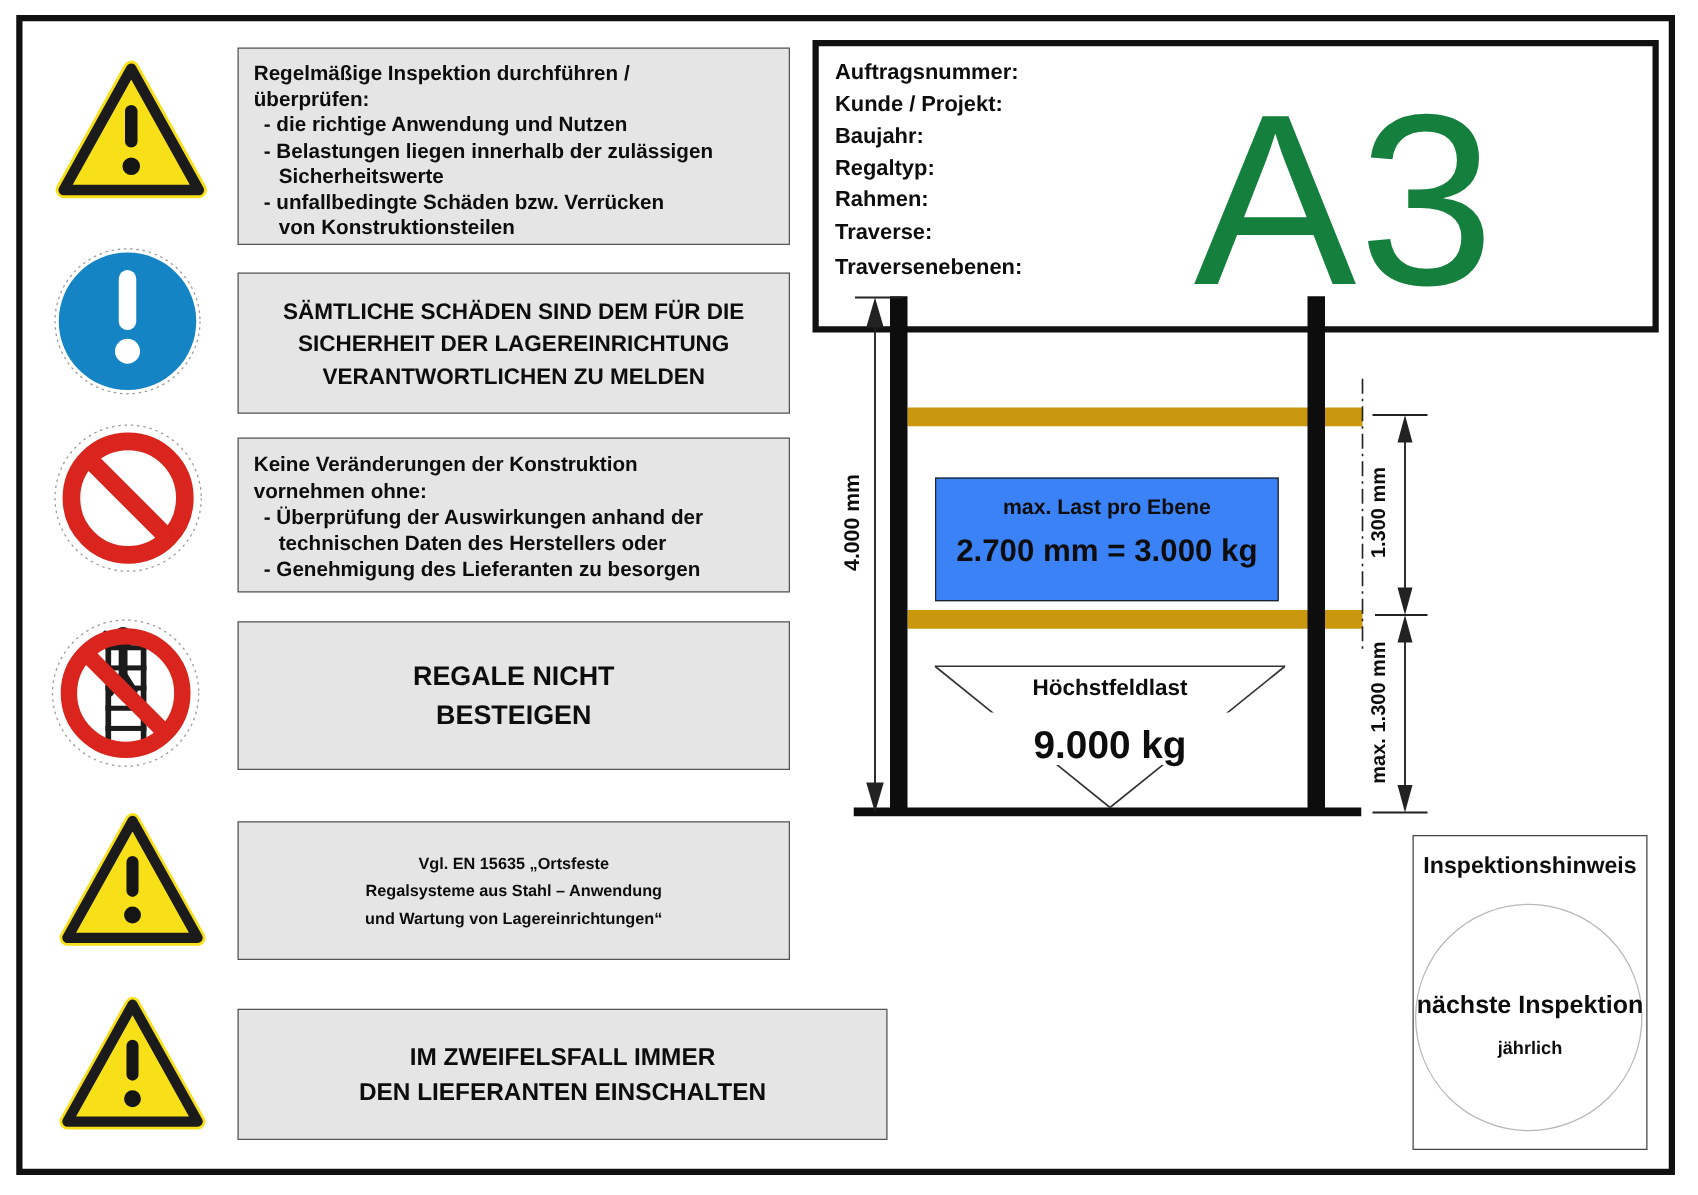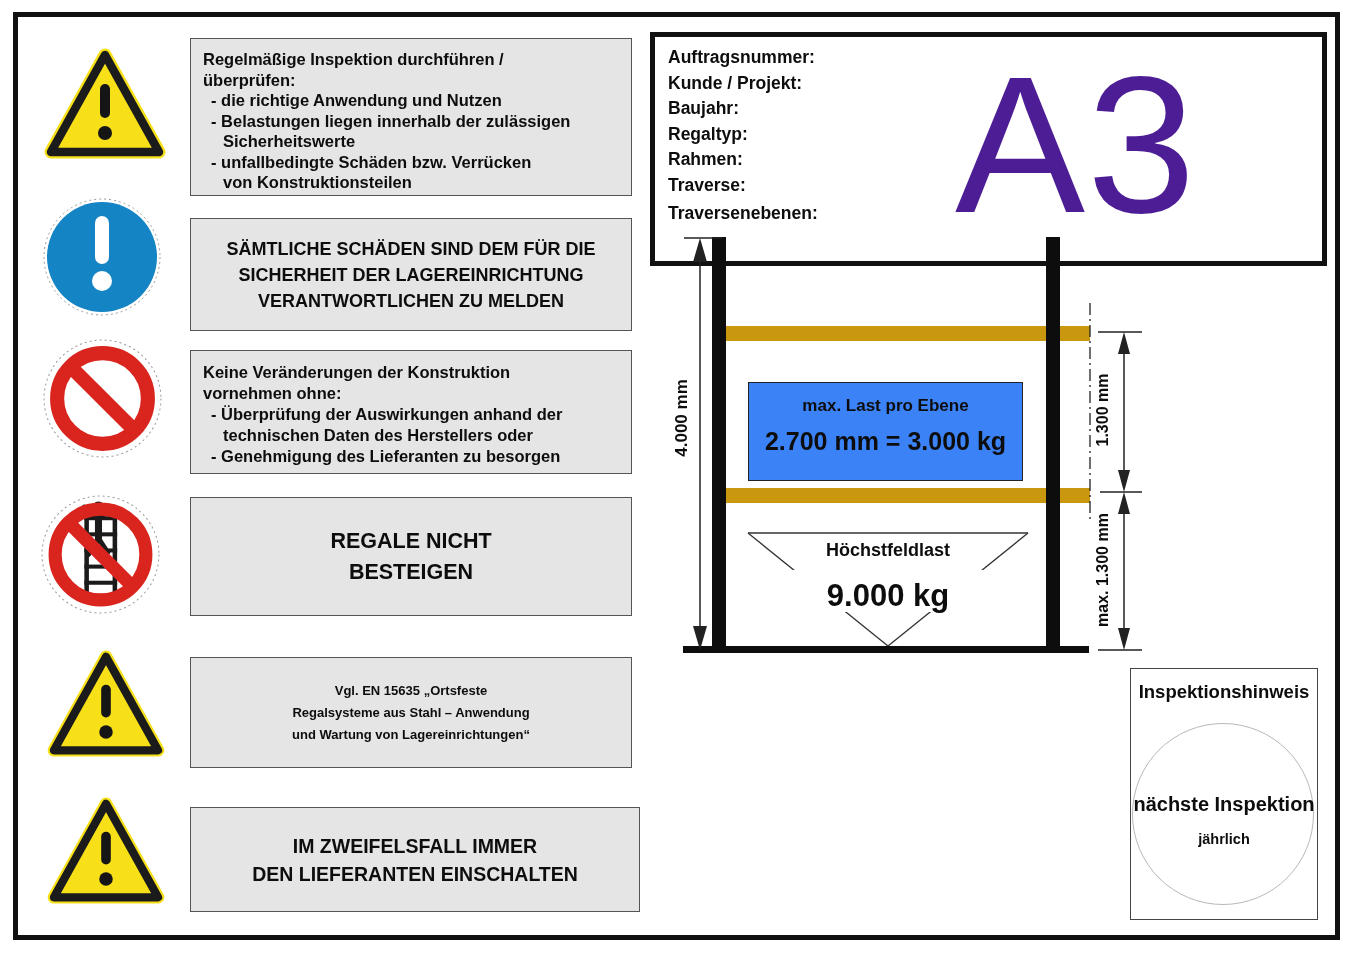--- a/index.html
+++ b/index.html
@@ -27,22 +27,22 @@
     text-align:center;white-space:pre-line;
   }
   
   .form-box{
     left:650px;top:32px;width:677px;height:234px;
     border:5px solid #111;box-sizing:border-box;background:#fff;
   }
   .form-fields{position:absolute;left:13px;top:8px;font-weight:bold;font-size:17.5px;}
   .form-field{line-height:25.5px;}
   .sheet-size{
-    position:absolute;left:300px;top:10px;width:230px;text-align:center;
-    font-size:195px;line-height:195px;font-weight:normal;color:#4c1d95;
+    position:absolute;left:300px;top:26px;width:230px;text-align:center;
+    font-size:195px;line-height:195px;font-weight:normal;color:#15803d;
     letter-spacing:2px;
   }
   
   .load-box{
     left:748px;top:382px;width:275px;height:99px;
     border:1.5px solid #222;box-sizing:border-box;background:#3b82f6;
     text-align:center;font-weight:bold;
   }
   .load-title{margin-top:13px;font-size:17px;}
   .load-value{margin-top:11px;font-size:25px;}
@@ -157,21 +157,21 @@
   <div>REGALE NICHT
 BESTEIGEN</div>
 </div>
 
 <div class="abs note-box nb-center" style="left:190px;top:657px;width:442px;height:111px;font-size:13px;line-height:22px;">
   <div>Vgl. EN 15635 „Ortsfeste
 Regalsysteme aus Stahl – Anwendung
 und Wartung von Lagereinrichtungen“</div>
 </div>
 
-<div class="abs note-box nb-center" style="left:190px;top:807px;width:450px;height:105px;font-size:19.5px;line-height:28px;">
+<div class="abs note-box nb-center" style="left:190px;top:807px;width:520px;height:105px;font-size:19.5px;line-height:28px;">
   <div>IM ZWEIFELSFALL IMMER
 DEN LIEFERANTEN EINSCHALTEN</div>
 </div>
 
 <div class="abs form-box">
   <div class="form-fields">
     <div class="form-field">Auftragsnummer:</div>
     <div class="form-field">Kunde / Projekt:</div>
     <div class="form-field">Baujahr:</div>
     <div class="form-field">Regaltyp:</div>

